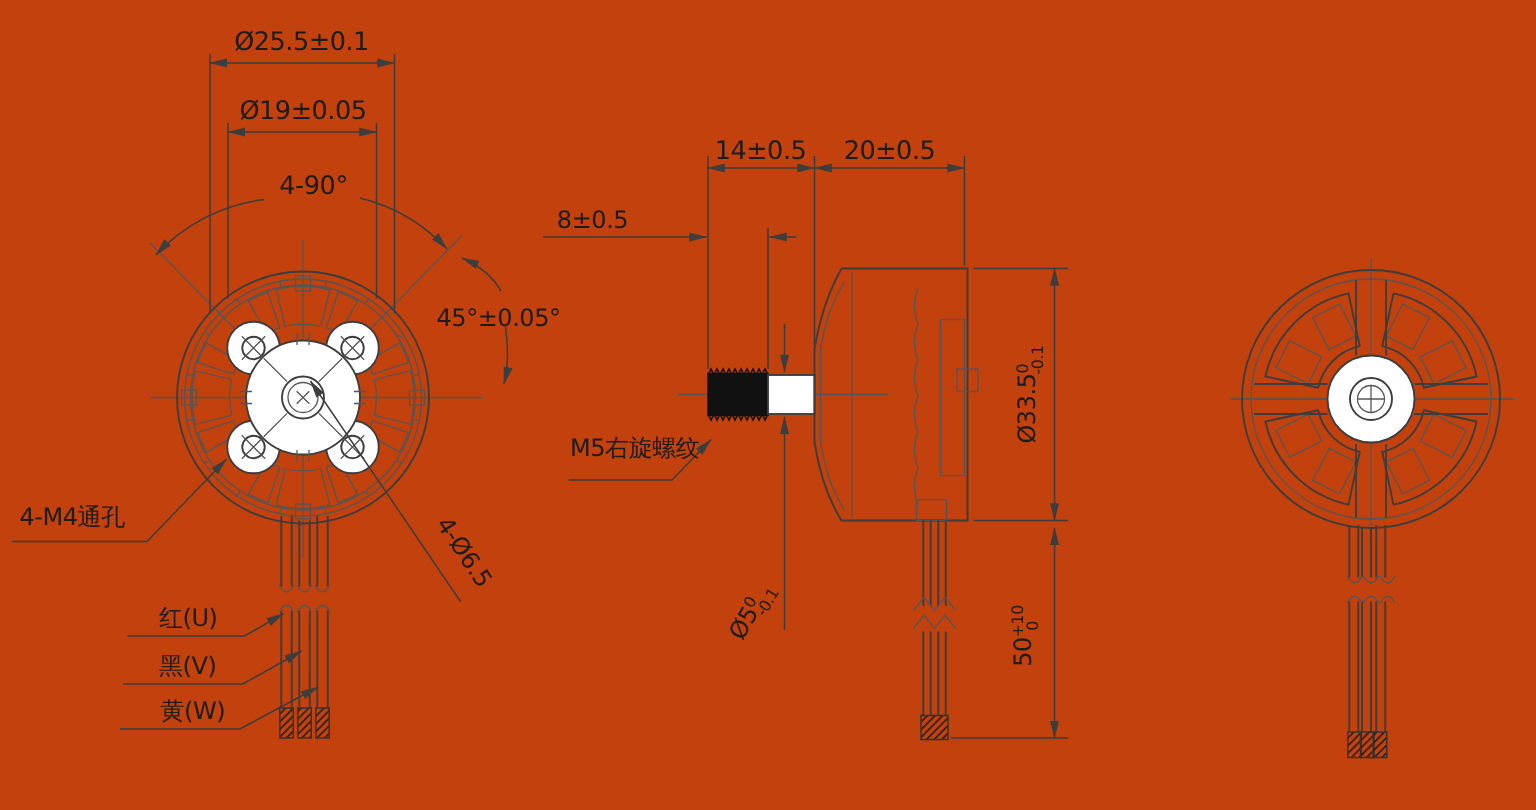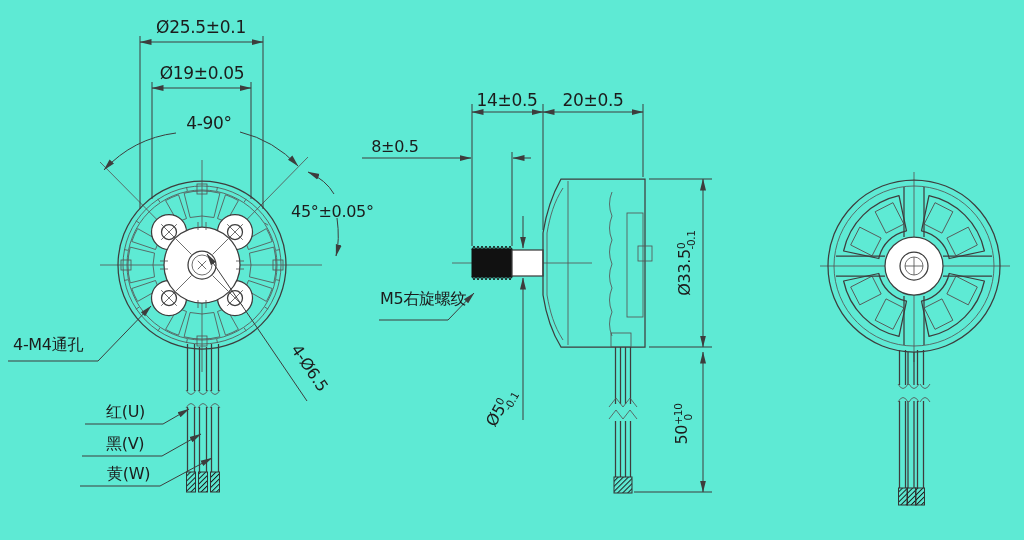--- a/index.html
+++ b/index.html
@@ -1,16 +1,16 @@
 <!DOCTYPE html>
 <html><head>
 <meta charset="utf-8">
 <style>
   html,body{margin:0;padding:0;background:#ffffff;}
-  .stage{width:1024px;height:540px;background:#5eead4;position:relative;overflow:hidden;}
+  .stage{width:1024px;height:540px;background:#c2410c;position:relative;overflow:hidden;}
   svg text{font-family:"DejaVu Sans","Liberation Sans",sans-serif;fill:#1c1c1c;letter-spacing:-0.3px;}
   .d17{font-size:17px;}
   .d16{font-size:16px;}
   .tol{font-size:10.5px;}
   .ln{stroke:#3d3d3d;fill:none;stroke-width:1.25;}
   .lnf{stroke:#3d3d3d;fill:#fff;stroke-width:1.25;}
   .thin{stroke:#555;fill:none;stroke-width:0.85;}
   .dim{stroke:#3d3d3d;fill:none;stroke-width:1;}
   .blk{fill:#111;stroke:#111;}
 </style>

